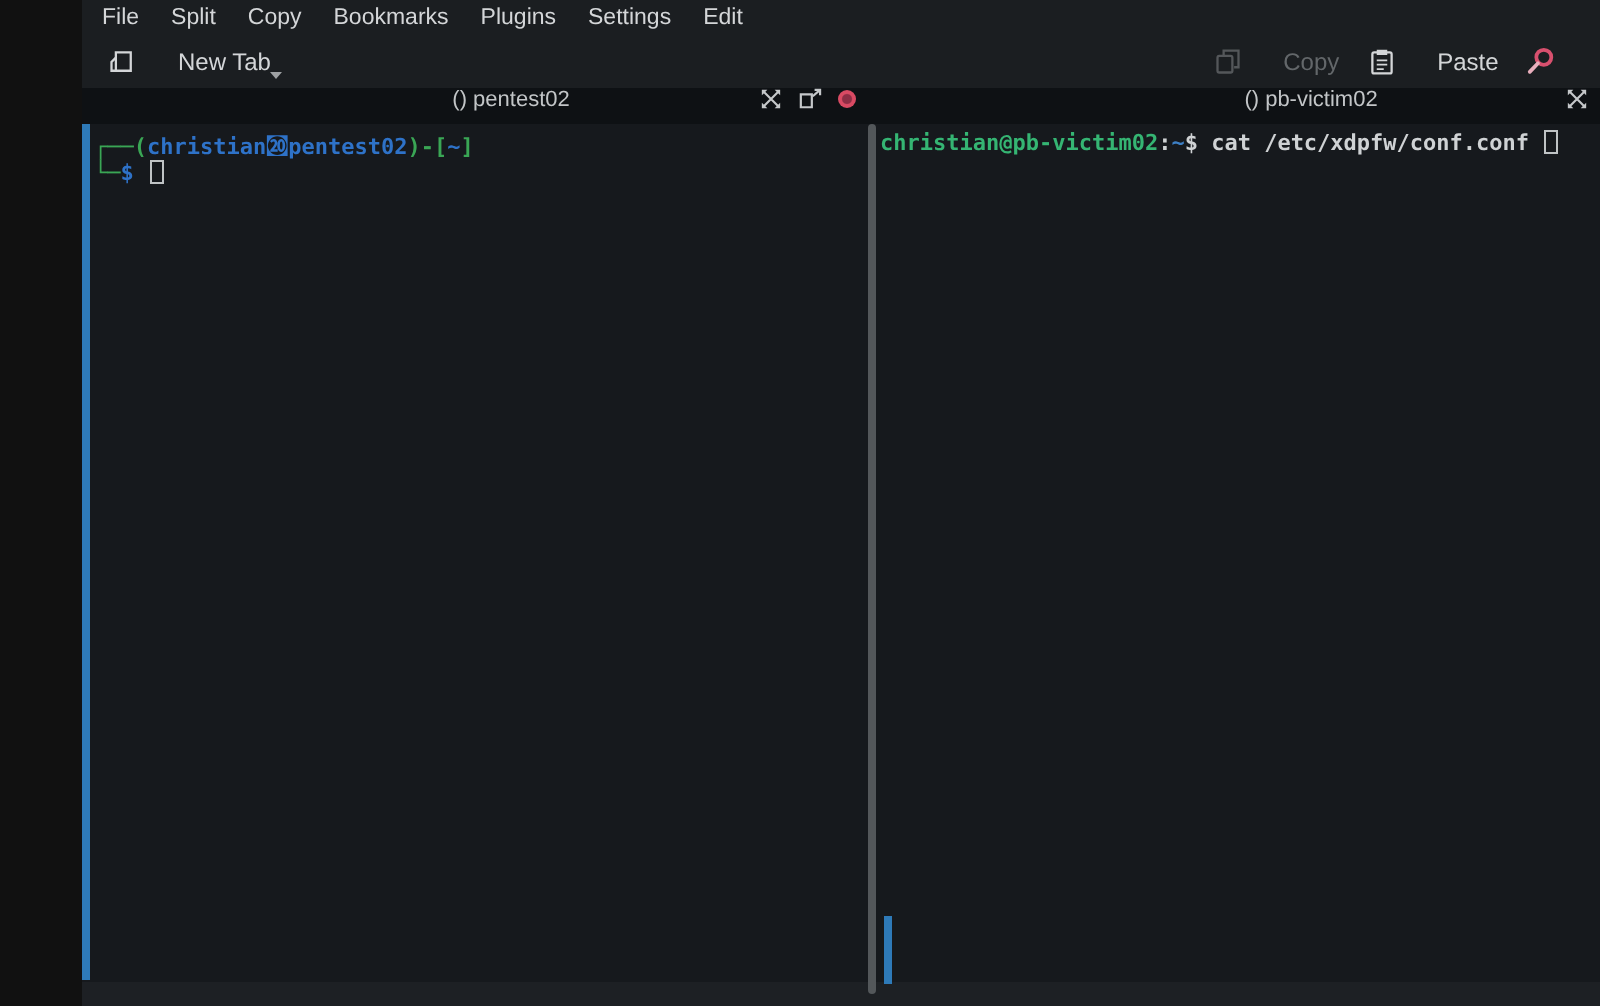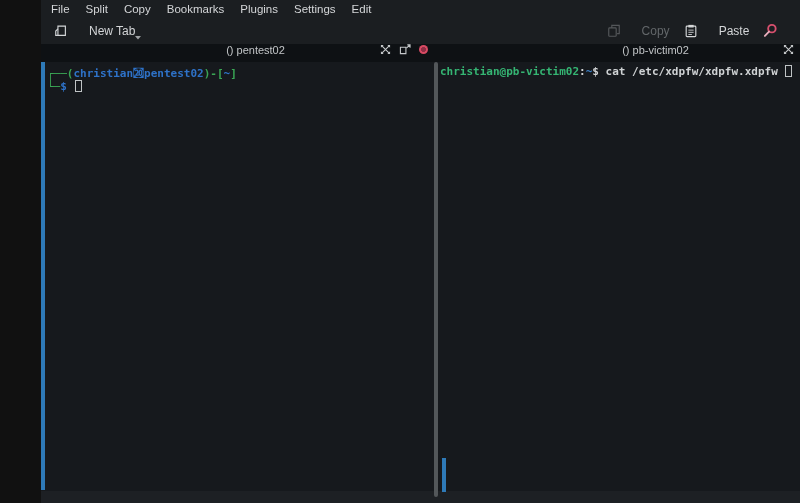--- a/index.html
+++ b/index.html
@@ -149,21 +149,21 @@
         <div class="close-dot"></div>
       </div>
     </div>
   </div>
 
   <div class="content">
     <div class="pane pane-left">
       <div class="term-text"><div class="line"><span class="c-green">┌──(</span><span class="c-blue">christian㉉pentest02</span><span class="c-green">)-[</span><span class="c-blue">~</span><span class="c-green">]</span></div><div class="line"><span class="c-green">└─</span><span class="c-blue">$ </span><span class="cursor-block"></span></div></div>
     </div>
     <div class="pane pane-right">
-      <div class="term-text"><div class="line"><span class="c-ugreen">christian@pb-victim02</span><span class="c-plain">:</span><span class="c-ublue">~</span><span class="c-plain">$ </span><span class="c-plain">cat /etc/xdpfw/xdpfw.xdpfw </span><span class="cursor-block"></span></div></div>
+      <div class="term-text"><div class="line"><span class="c-ugreen">christian@pb-victim02</span><span class="c-plain">:</span><span class="c-ublue">~</span><span class="c-plain">$ </span><span class="c-plain">cat /etc/xdpfw/conf.conf </span><span class="cursor-block"></span></div></div>
     </div>
   </div>
 
   <div class="bottom-strip"></div>
 
   <div class="pane-divider" style="top:62px"></div>
   <div class="scroll-blue scroll-blue-left"></div>
   <div class="scroll-blue scroll-blue-right"></div>
   <div class="window-scrollbar"></div>
 

